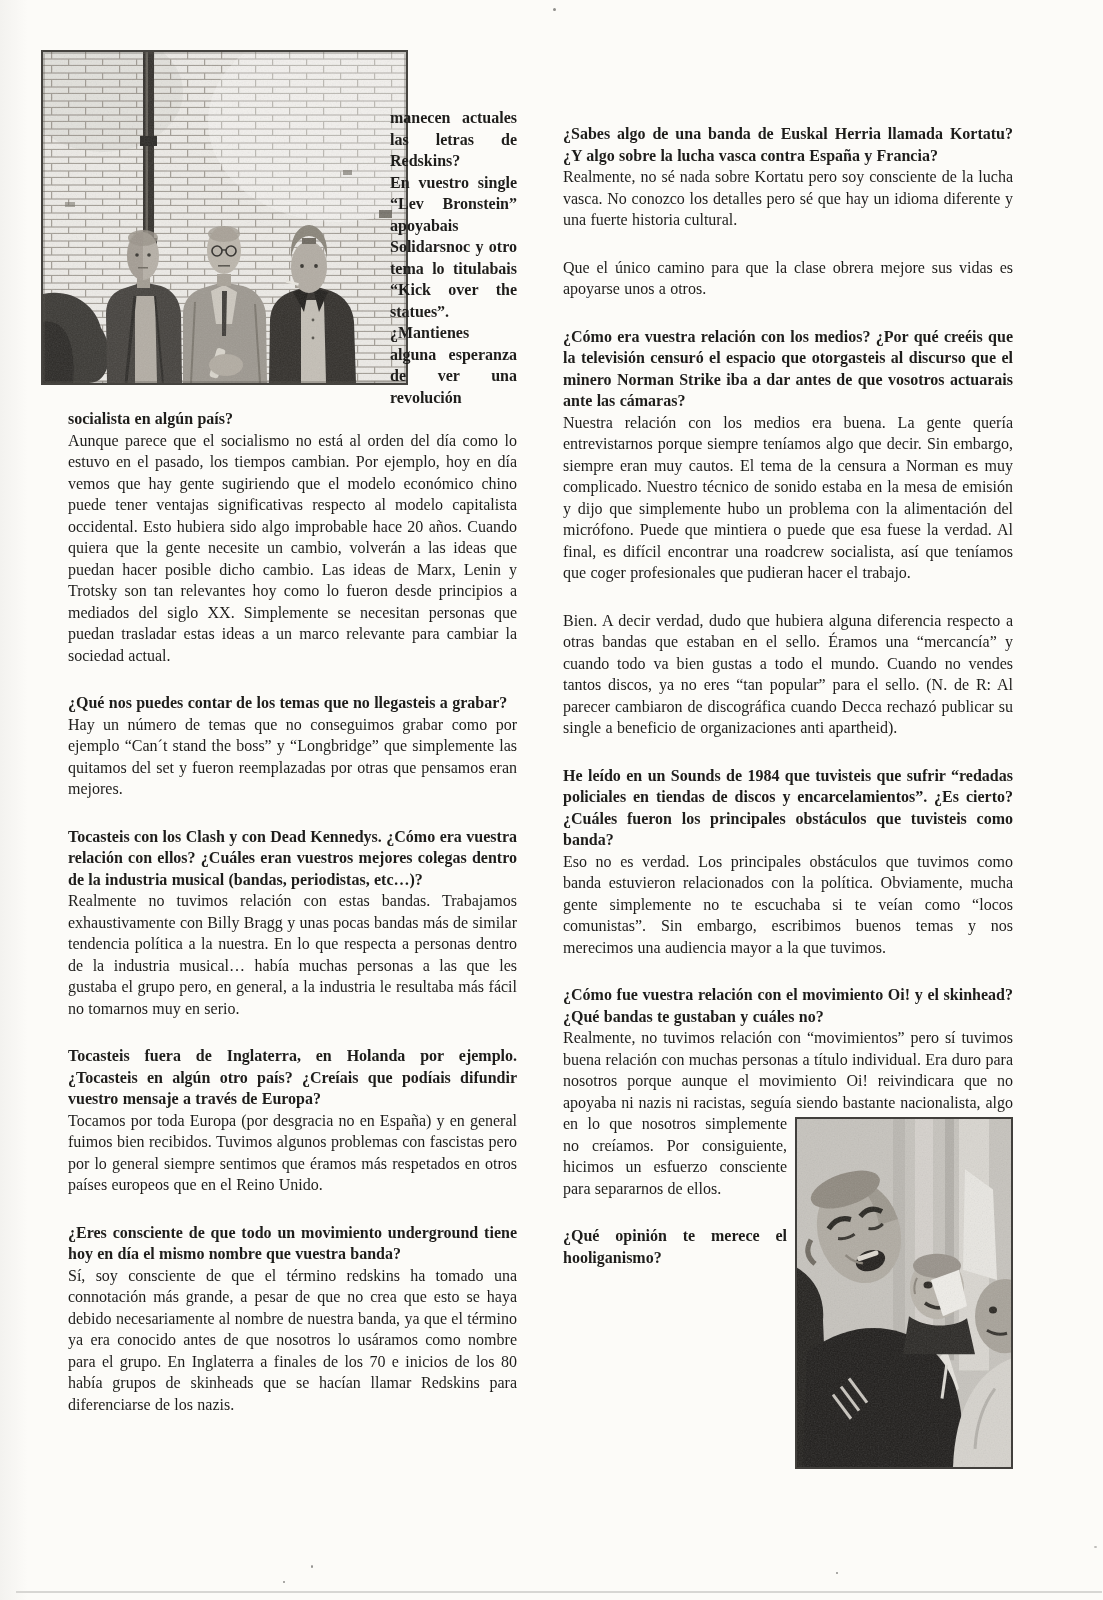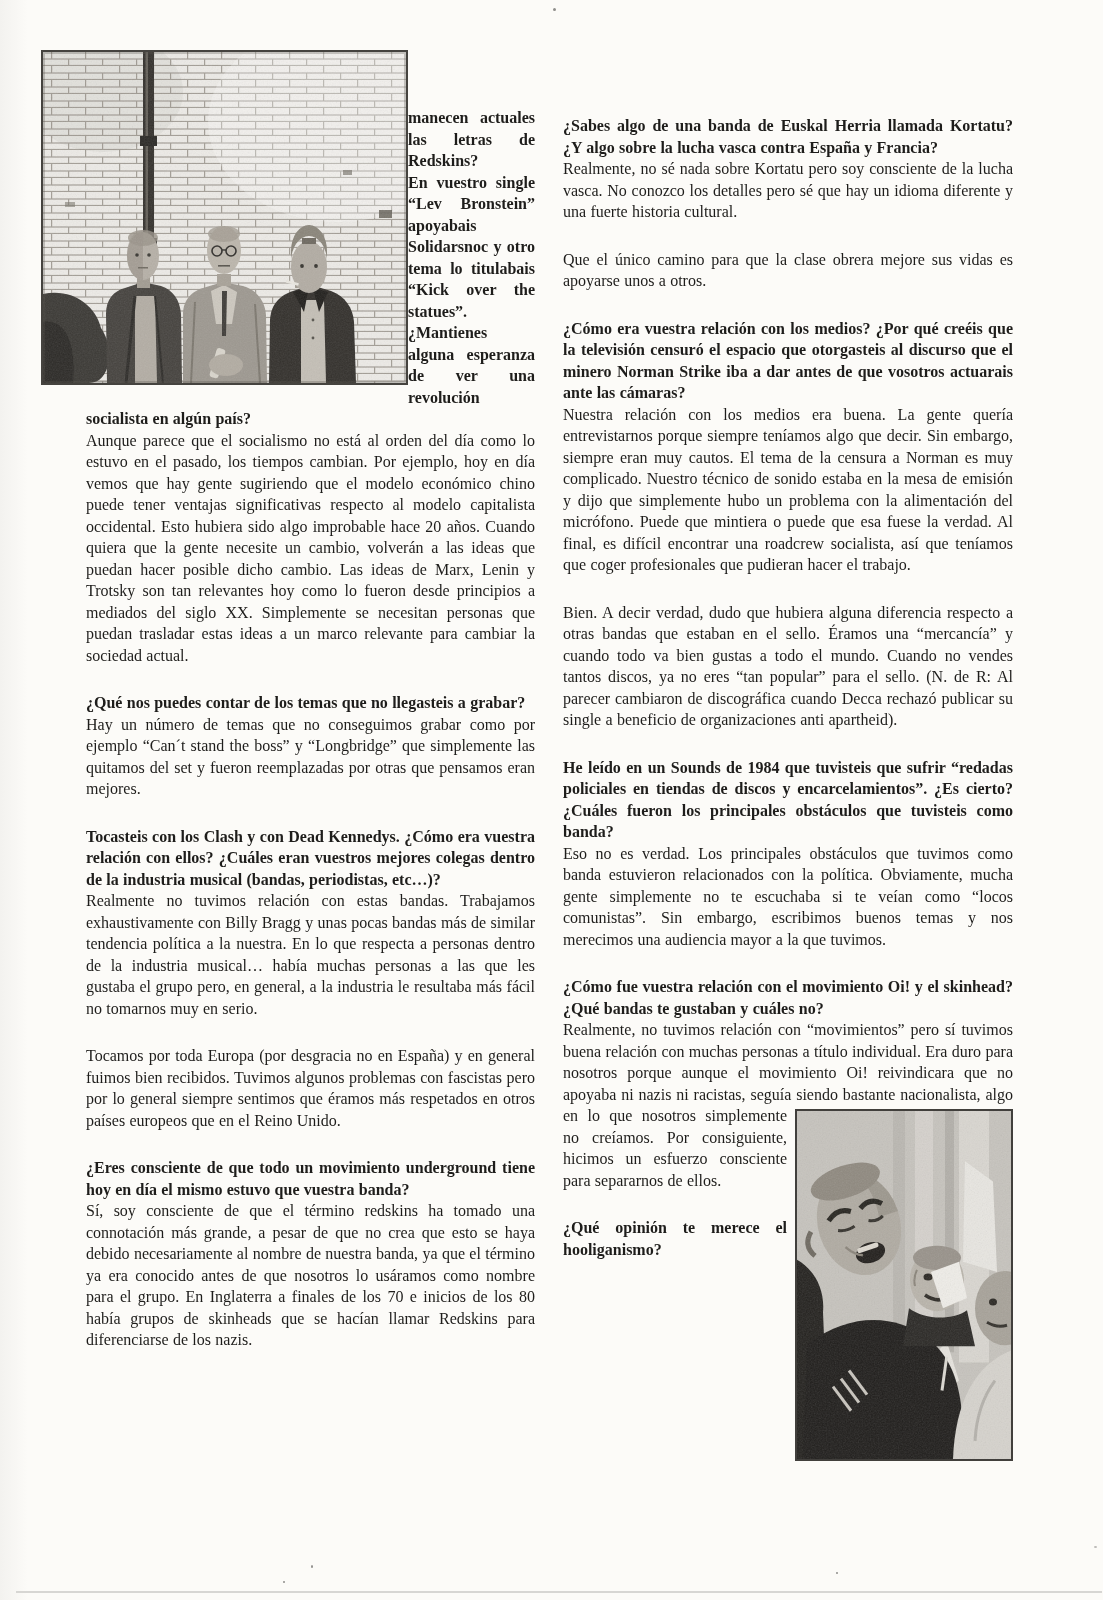--- a/index.html
+++ b/index.html
@@ -3,22 +3,22 @@
 <meta charset="utf-8">
 <style>
   html,body{margin:0;padding:0;background:#e9e8e6;}
   .page{
     position:relative;width:1103px;height:1600px;margin:0 auto;
     background:linear-gradient(90deg,#f3f2ef 0,#fcfbf8 28px,#fcfbf8 100%);
     font-family:"Liberation Serif", serif;color:#1e1d1b;overflow:hidden;
   }
   .col{position:absolute;text-align:justify;font-size:16px;line-height:21.5px;
        hyphens:auto;-webkit-hyphens:auto;word-spacing:0.02em;}
-  .col-left{left:86px;top:50px;width:449px;}
-  .col-right{left:563px;top:115px;width:450px;}
+  .col-left{left:68px;top:50px;width:449px;}
+  .col-right{left:563px;top:123px;width:450px;}
   p{margin:0;}
   .q{font-weight:bold;}
   .a{margin-bottom:26px;}
   .first{margin-top:57px;}
   .float-l{float:left;width:322px;height:338px;}
   .photo1{
     position:absolute;left:41px;top:50px;width:367px;height:335px;
     border:2px solid #45433f;box-sizing:border-box;background:#eceae6;
   }
   .photo1 svg{display:block;width:100%;height:100%;}
@@ -115,22 +115,23 @@
 
   <div class="col col-left">
     <div class="float-l"></div>
     <p class="q first">manecen actuales las letras de Redskins?</p>
     <p class="q">En vuestro single “Lev Bronstein” apoyabais Solidarsnoc y otro tema lo titulabais “Kick over the statues”. ¿Mantienes alguna esperanza de ver una revolución socialista en algún país?</p>
     <p class="a">Aunque parece que el socialismo no está al orden del día como lo estuvo en el pasado, los tiempos cambian. Por ejemplo, hoy en día vemos que hay gente sugiriendo que el modelo económico chino puede tener ventajas significativas respecto al modelo capitalista occidental. Esto hubiera sido algo improbable hace 20 años. Cuando quiera que la gente necesite un cambio, volverán a las ideas que puedan hacer posible dicho cambio. Las ideas de Marx, Lenin y Trotsky son tan relevantes hoy como lo fueron desde principios a mediados del siglo XX. Simplemente se necesitan personas que puedan trasladar estas ideas a un marco relevante para cambiar la sociedad actual.</p>
     <p class="q">¿Qué nos puedes contar de los temas que no llegasteis a grabar?</p>
     <p class="a">Hay un número de temas que no conseguimos grabar como por ejemplo “Can´t stand the boss” y “Longbridge” que simplemente las quitamos del set y fueron reemplazadas por otras que pensamos eran mejores.</p>
     <p class="q">Tocasteis con los Clash y con Dead Kennedys. ¿Cómo era vuestra relación con ellos? ¿Cuáles eran vuestros mejores colegas dentro de la industria musical (bandas, periodistas, etc…)?</p>
     <p class="a">Realmente no tuvimos relación con estas bandas. Trabajamos exhaustivamente con Billy Bragg y unas pocas bandas más de similar tendencia política a la nuestra. En lo que respecta a personas dentro de la industria musical… había muchas personas a las que les gustaba el grupo pero, en general, a la industria le resultaba más fácil no tomarnos muy en serio.</p>
+    <p class="q">Tocasteis fuera de Inglaterra, en Holanda por ejemplo. ¿Tocasteis en algún otro país? ¿Creíais que podíais difundir vuestro mensaje a través de Europa?</p>
     <p class="a">Tocamos por toda Europa (por desgracia no en España) y en general fuimos bien recibidos. Tuvimos algunos problemas con fascistas pero por lo general siempre sentimos que éramos más respetados en otros países europeos que en el Reino Unido.</p>
-    <p class="q">¿Eres consciente de que todo un movimiento underground tiene hoy en día el mismo estuvo que vuestra banda?</p>
+    <p class="q">¿Eres consciente de que todo un movimiento underground tiene hoy en día el mismo nombre que vuestra banda?</p>
     <p class="a">Sí, soy consciente de que el término redskins ha tomado una connotación más grande, a pesar de que no crea que esto se haya debido necesariamente al nombre de nuestra banda, ya que el término ya era conocido antes de que nosotros lo usáramos como nombre para el grupo. En Inglaterra a finales de los 70 e inicios de los 80 había grupos de skinheads que se hacían llamar Redskins para diferenciarse de los nazis.</p>
   </div>
 
   <div class="col col-right">
     <p class="q">¿Sabes algo de una banda de Euskal Herria llamada Kortatu? ¿Y algo sobre la lucha vasca contra España y Francia?</p>
     <p class="a">Realmente, no sé nada sobre Kortatu pero soy consciente de la lucha vasca. No conozco los detalles pero sé que hay un idioma diferente y una fuerte historia cultural.</p>
     <p class="a">Que el único camino para que la clase obrera mejore sus vidas es apoyarse unos a otros.</p>
     <p class="q">¿Cómo era vuestra relación con los medios? ¿Por qué creéis que la televisión censuró el espacio que otorgasteis al discurso que el minero Norman Strike iba a dar antes de que vosotros actuarais ante las cámaras?</p>
     <p class="a">Nuestra relación con los medios era buena. La gente quería entrevistarnos porque siempre teníamos algo que decir. Sin embargo, siempre eran muy cautos. El tema de la censura a Norman es muy complicado. Nuestro técnico de sonido estaba en la mesa de emisión y dijo que simplemente hubo un problema con la alimentación del micrófono. Puede que mintiera o puede que esa fuese la verdad. Al final, es difícil encontrar una roadcrew socialista, así que teníamos que coger profesionales que pudieran hacer el trabajo.</p>
     <p class="a">Bien. A decir verdad, dudo que hubiera alguna diferencia respecto a otras bandas que estaban en el sello. Éramos una “mercancía” y cuando todo va bien gustas a todo el mundo. Cuando no vendes tantos discos, ya no eres “tan popular” para el sello. (N. de R: Al parecer cambiaron de discográfica cuando Decca rechazó publicar su single a beneficio de organizaciones anti apartheid).</p>

